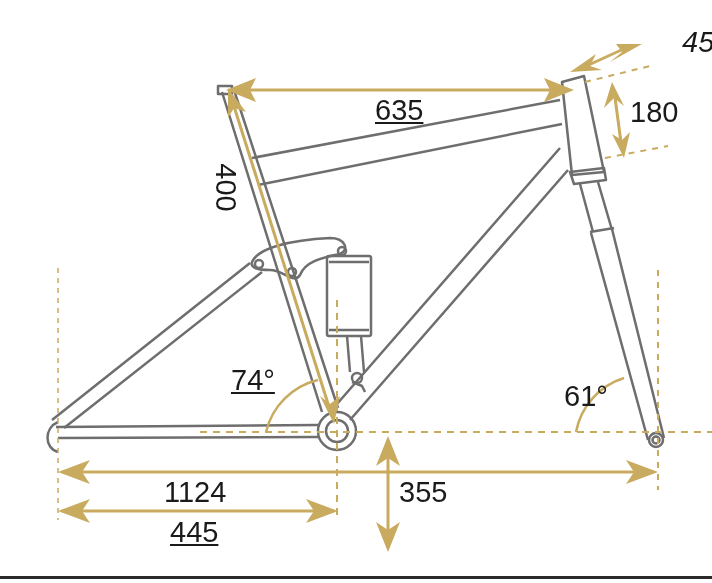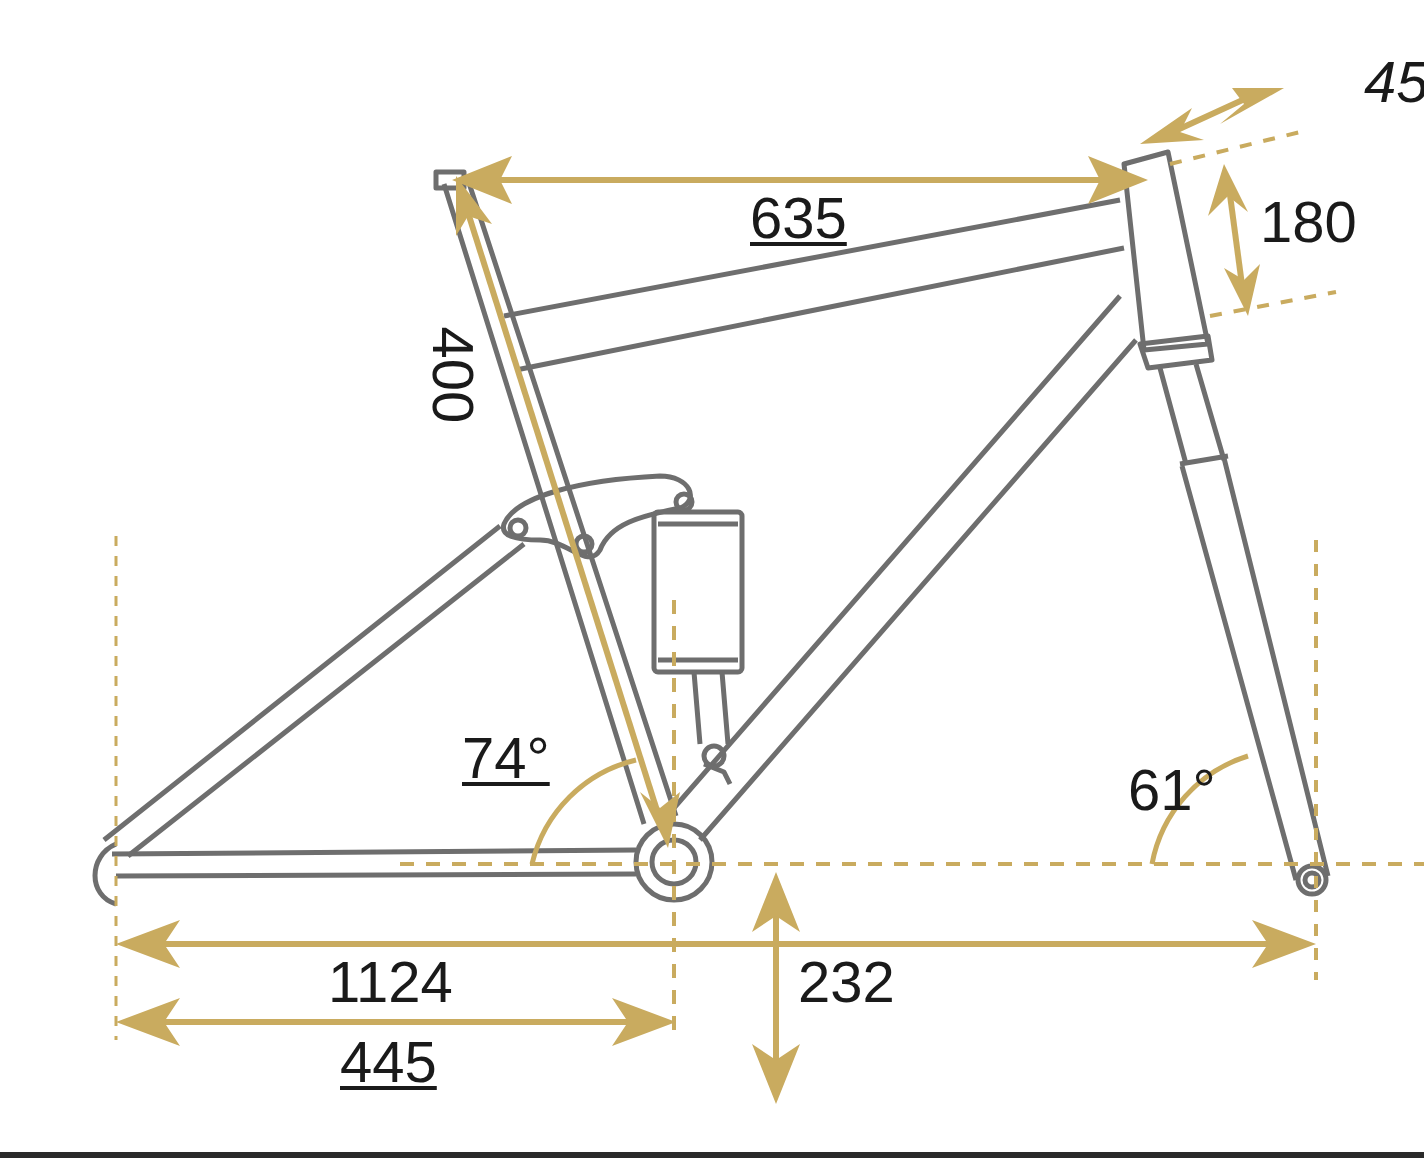--- a/index.html
+++ b/index.html
@@ -98,15 +98,15 @@
 </svg>
 
 <div class="lbl" style="left:375px; top:96px;text-decoration:underline;">635</div>
 <div class="lbl rot" style="left:201px; top:173px;">400</div>
 <div class="lbl" style="left:682px; top:28px;font-style:italic;">45</div>
 <div class="lbl" style="left:630px; top:98px;">180</div>
 <div class="lbl" style="left:231px; top:366px;text-decoration:underline;">74°</div>
 <div class="lbl" style="left:564px; top:366px;margin-top:16px;">61°</div>
 <div class="lbl" style="left:164px; top:478px;">1124</div>
 <div class="lbl" style="left:170px; top:518px;text-decoration:underline;">445</div>
-<div class="lbl" style="left:399px; top:478px;">232</div>
+<div class="lbl" style="left:399px; top:478px;">355</div>
 
 <div class="rule"></div>
 
 </body></html>

